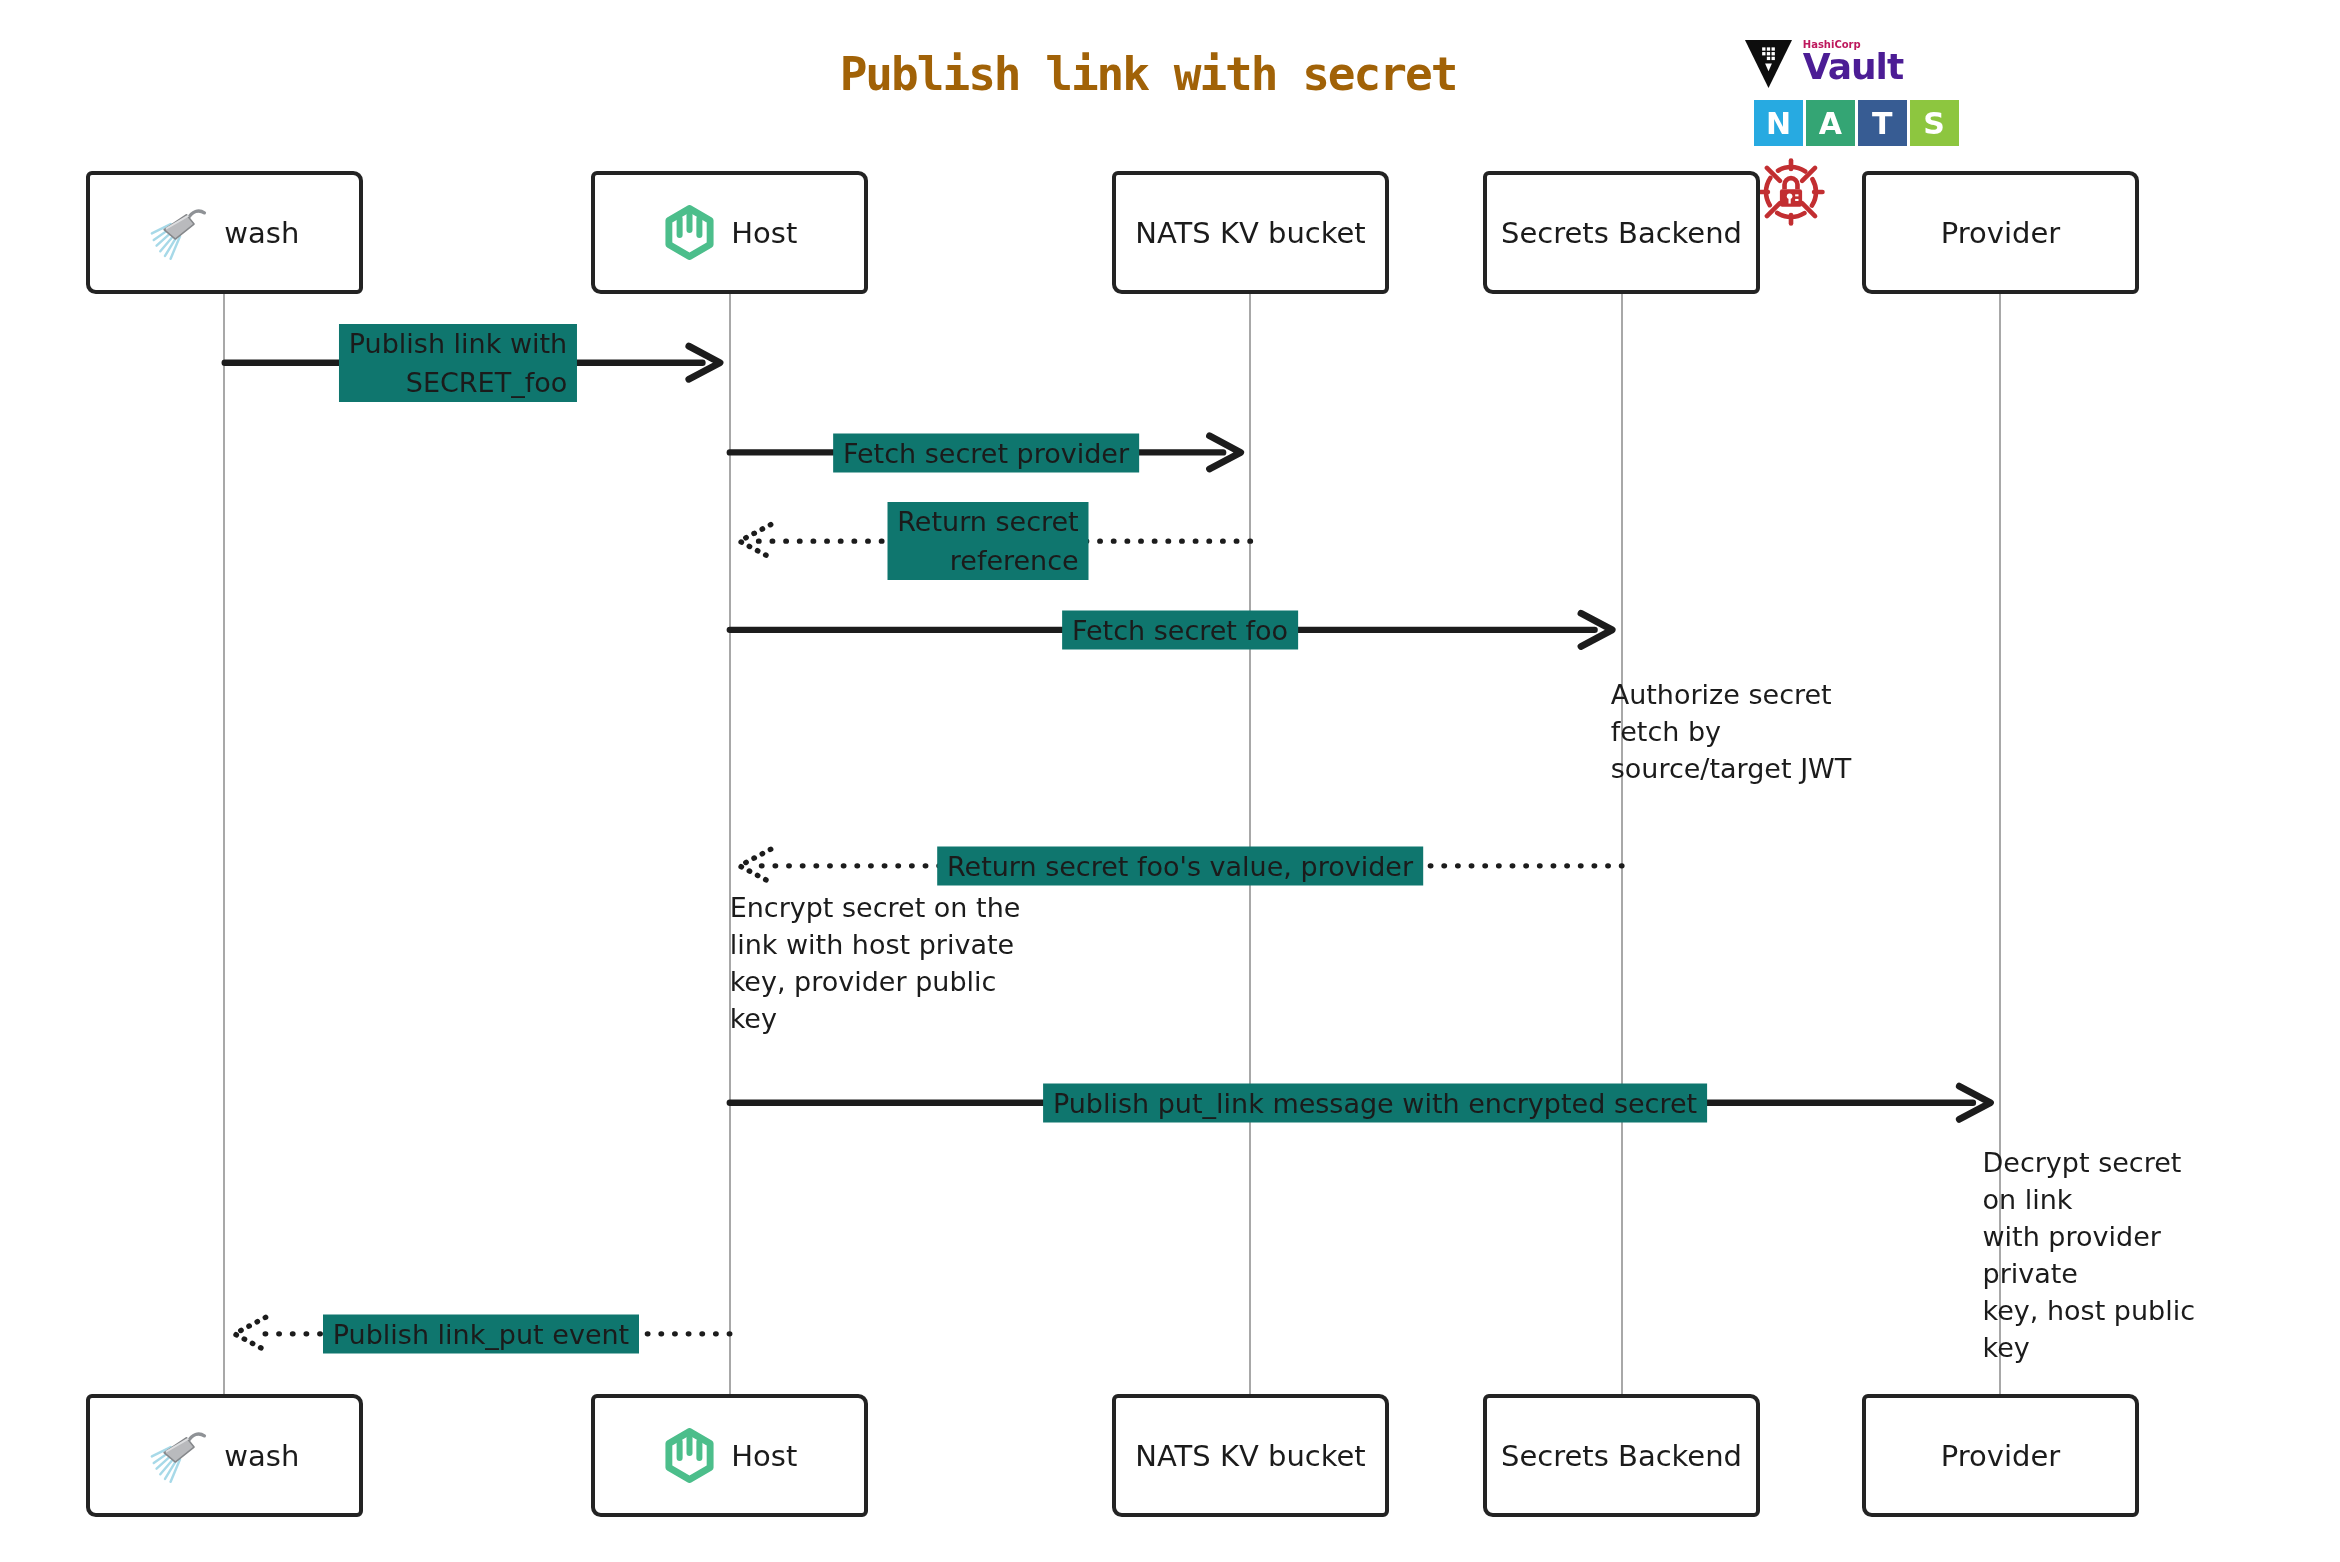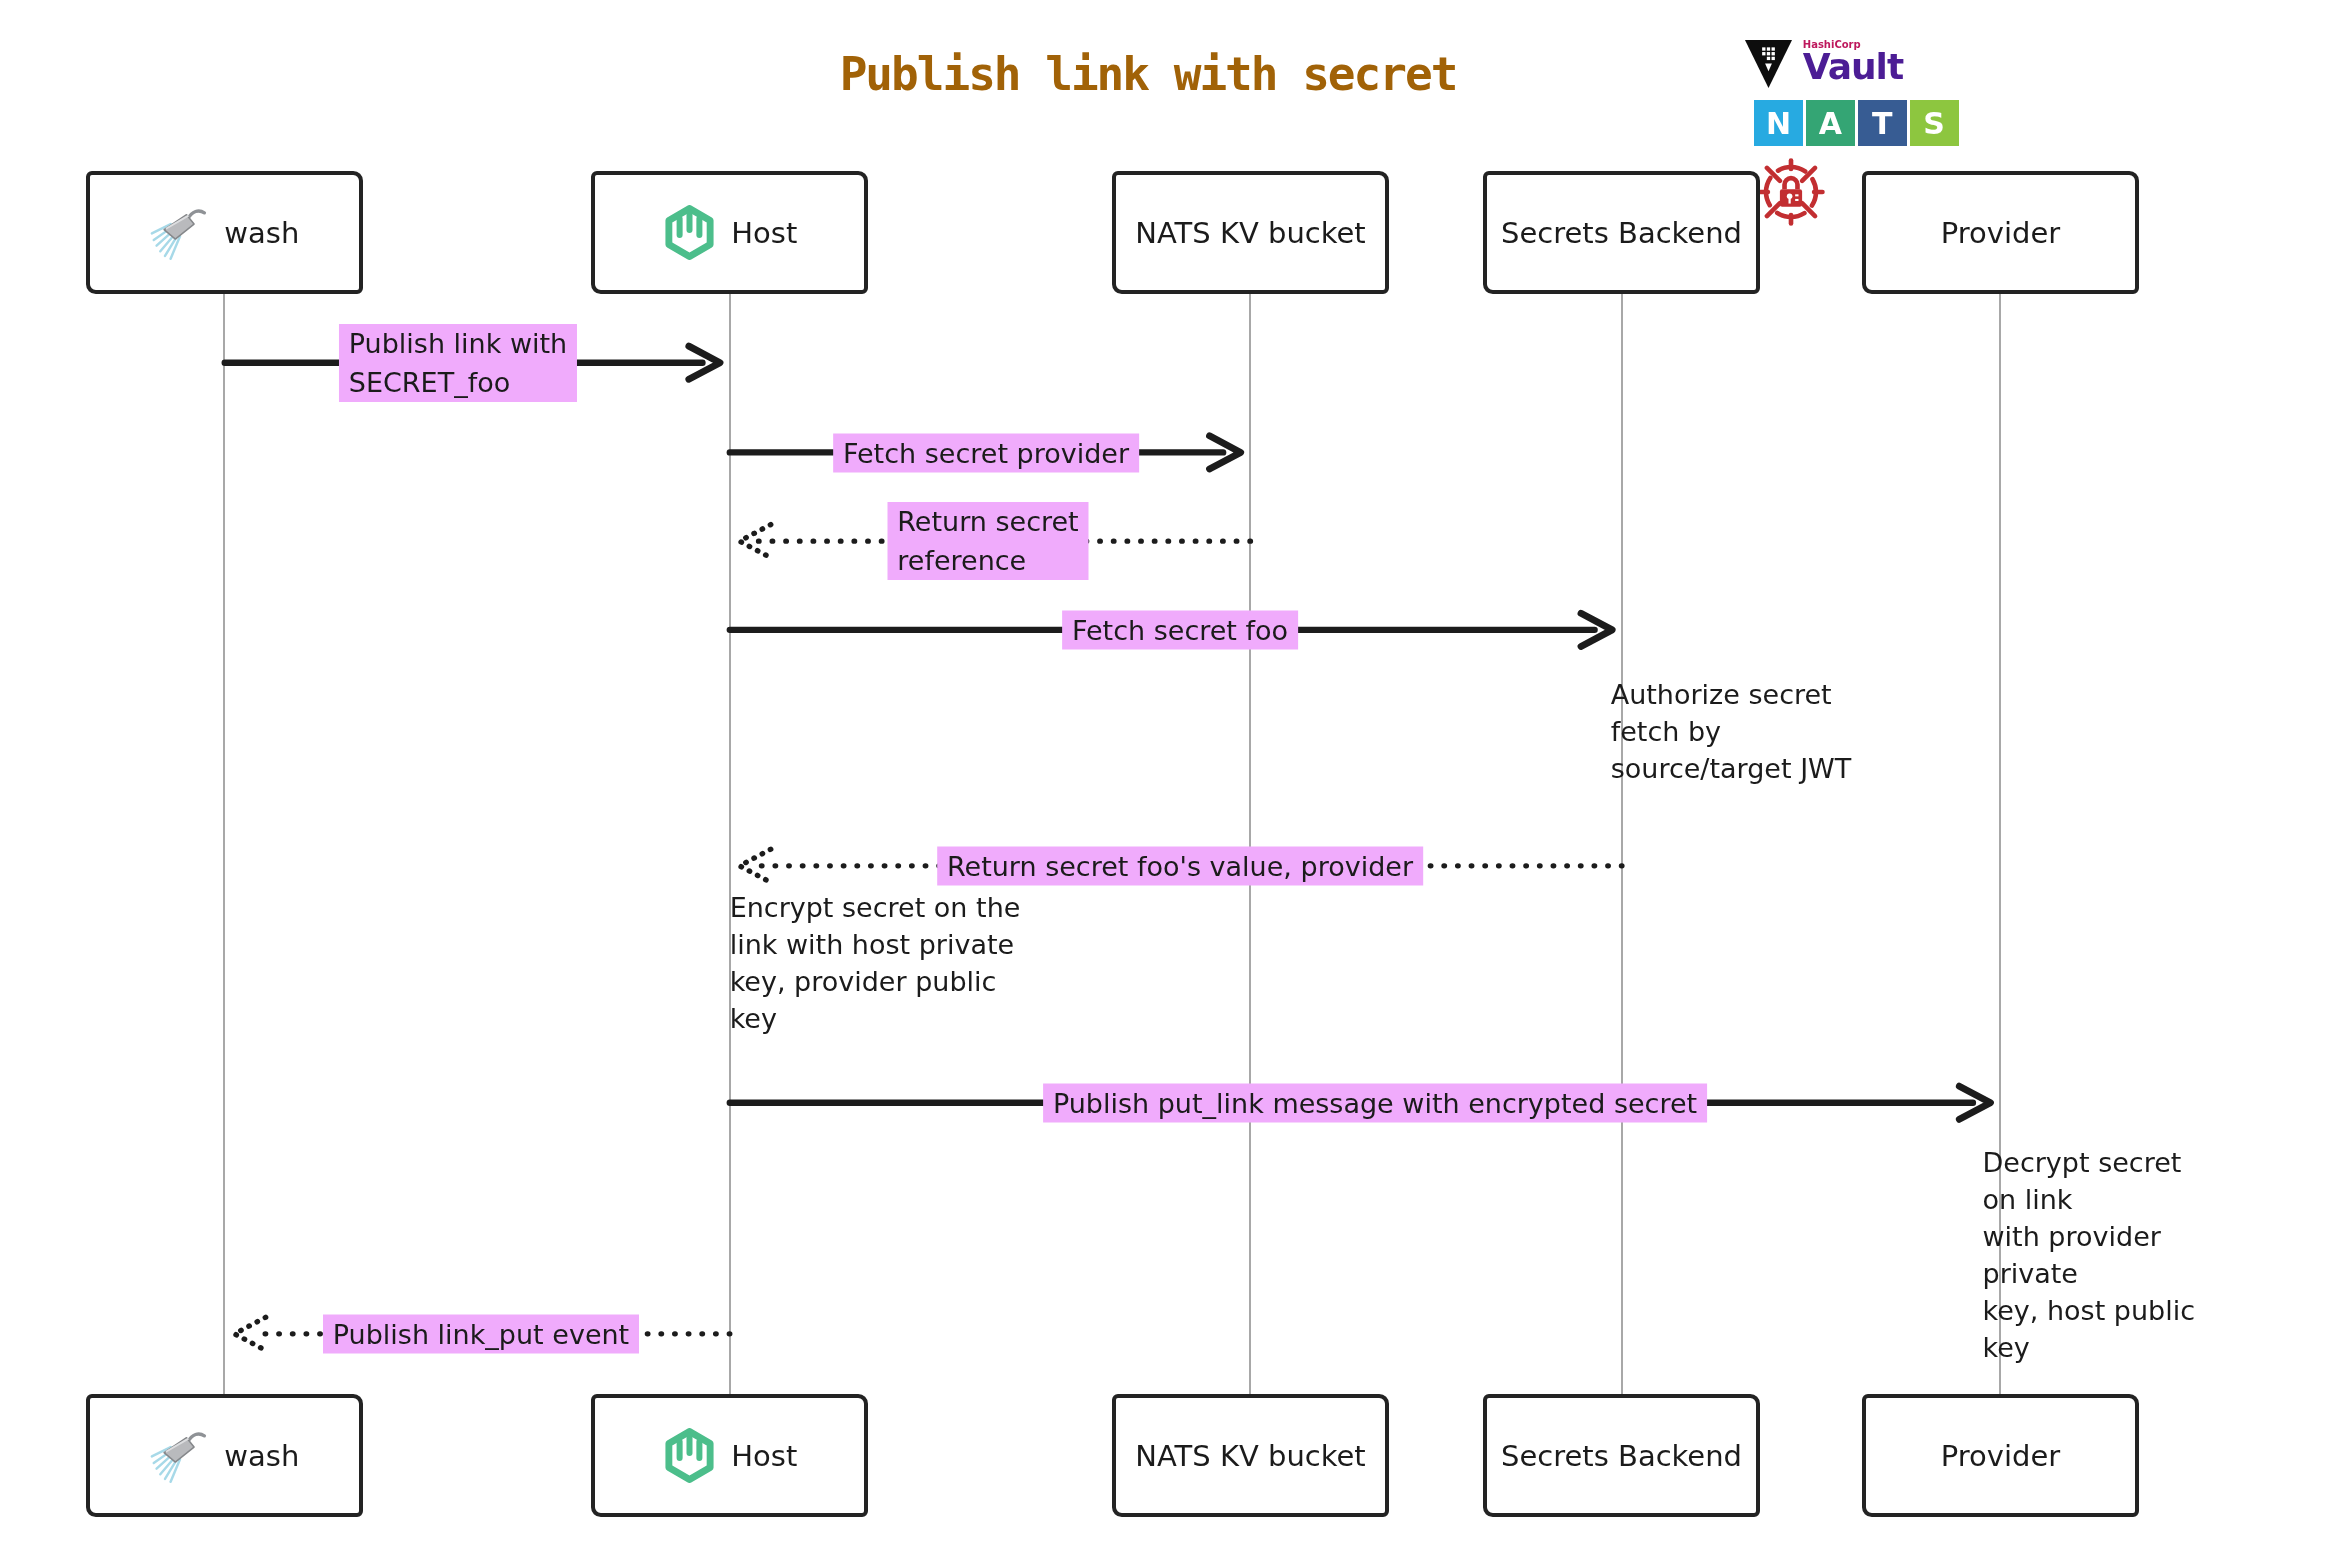--- a/index.html
+++ b/index.html
@@ -27,22 +27,22 @@
   .lifeline{position:absolute;width:2px;background:#a8a8a8}
   #arrows{position:absolute;left:0;top:0}
   .actor-box{
     position:absolute;width:277px;height:123px;background:#fff;
     border:4.9px solid #232323;border-radius:5.9px 9.8px 5.9px 9.8px;
     display:flex;align-items:center;justify-content:center;gap:14.6px;box-sizing:border-box;
   }
   .actor-label{font-size:29px;white-space:nowrap}
   .actor-icon svg{display:block}
   .msg-label{
-    position:absolute;transform:translate(-50%,-50%);background:#f0abfc;
-    padding:0 9.8px;font-size:27px;line-height:39px;text-align:left;white-space:pre-line;
+    position:absolute;transform:translate(-50%,-50%);background:#0f766e;
+    padding:0 9.8px;font-size:27px;line-height:39px;text-align:right;white-space:pre-line;
   }
   .note{
     position:absolute;transform:translateX(-50%);
     font-size:27px;line-height:37px;text-align:left;white-space:pre-line;
   }
 </style>
 </head>
 <body>
 
 <div id="stage">

